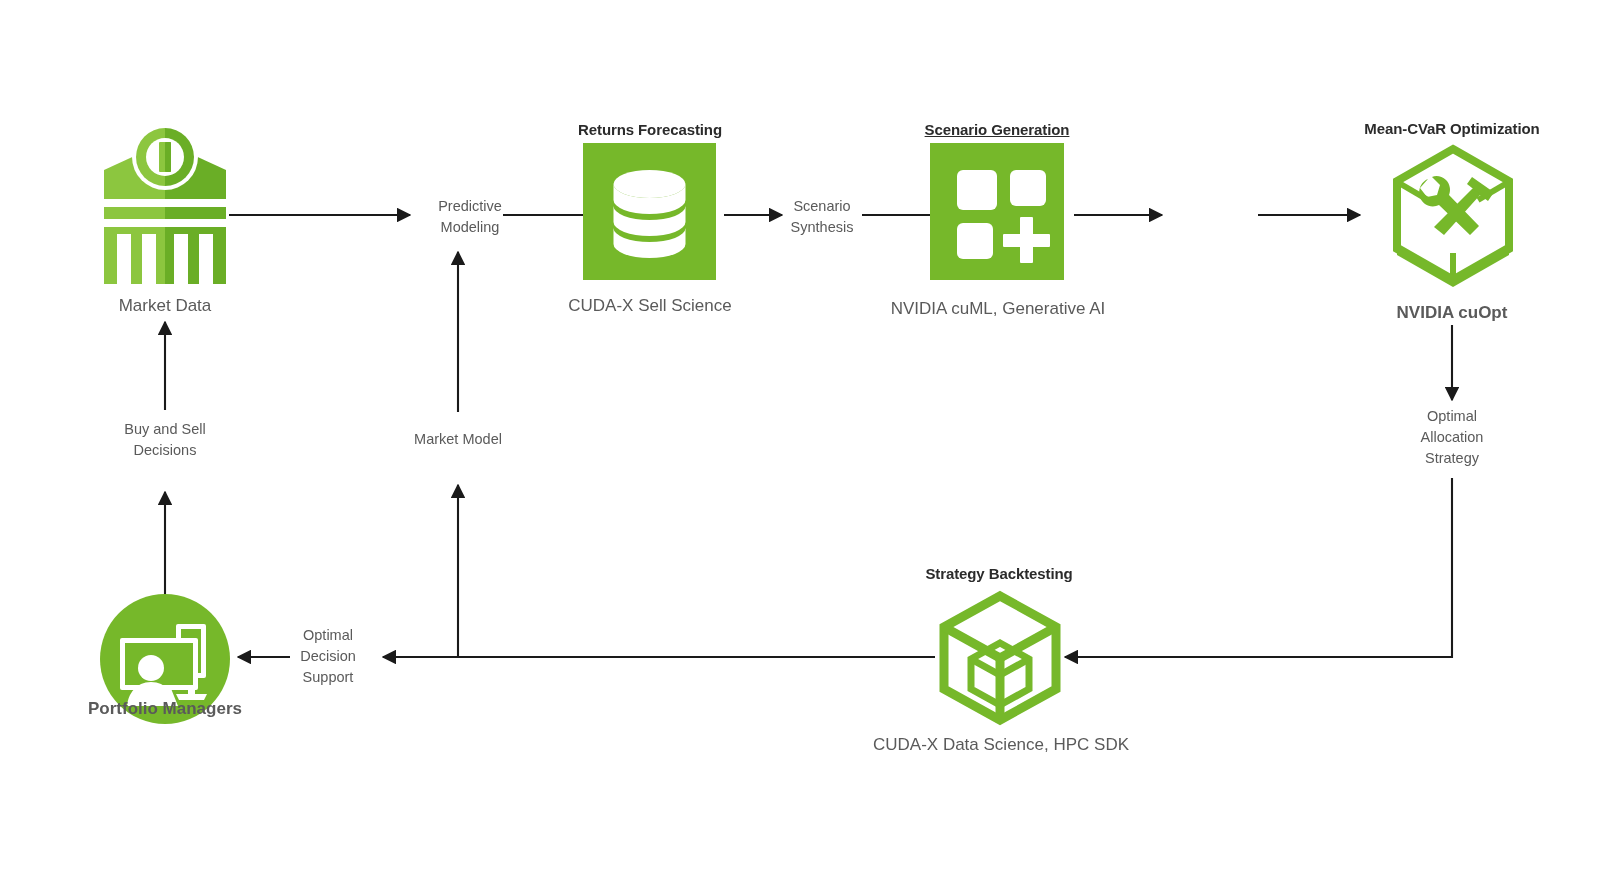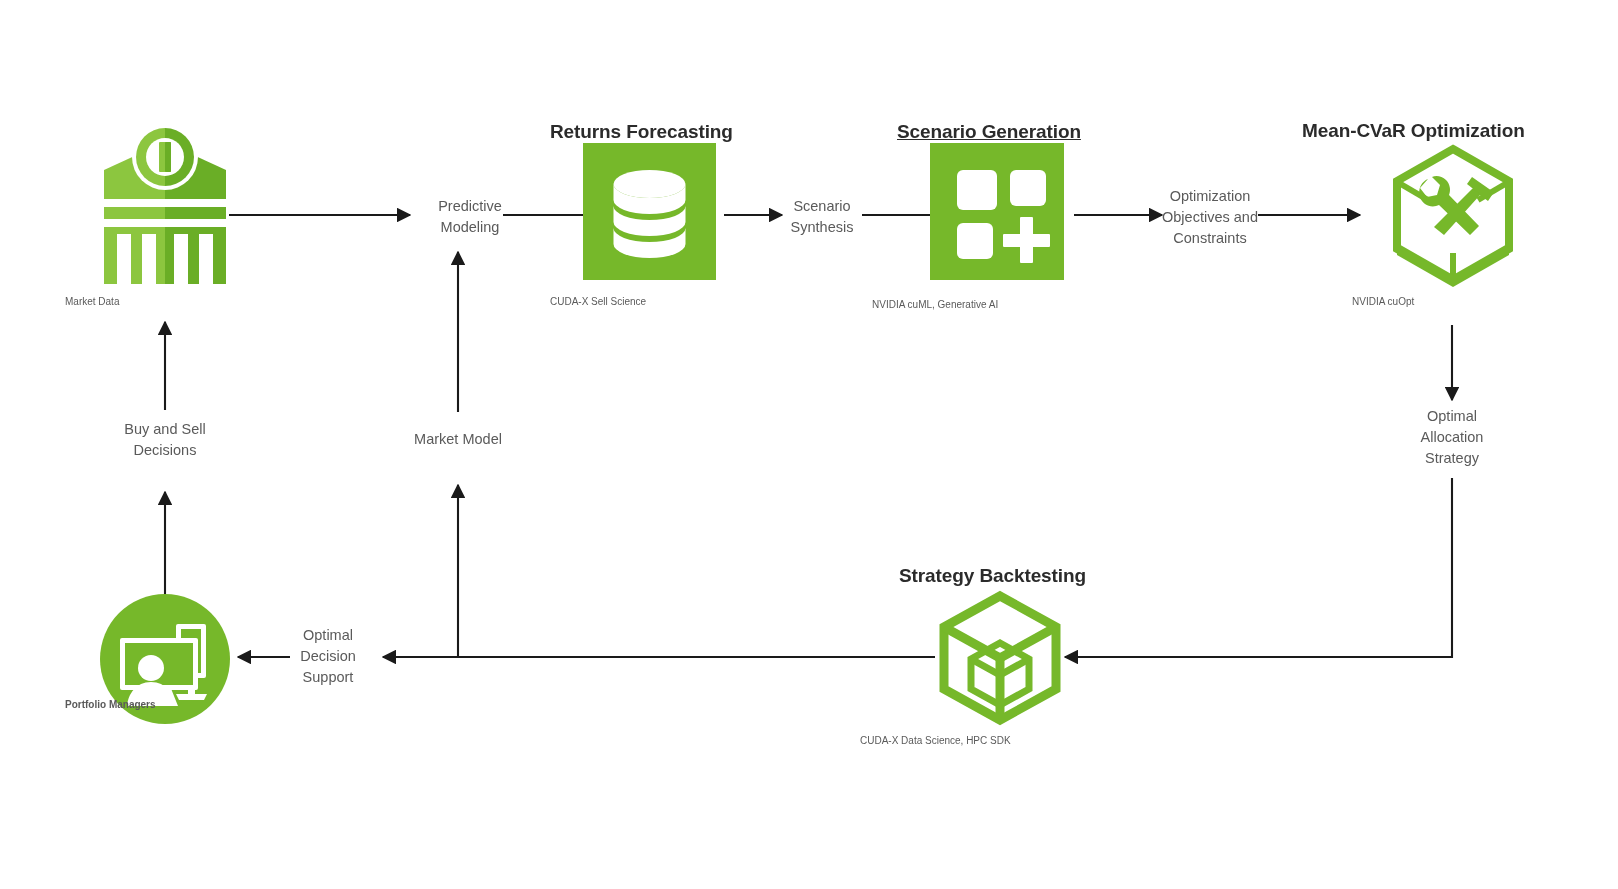--- a/index.html
+++ b/index.html
@@ -13,30 +13,32 @@
   #canvas {
     position: relative;
     width: 1618px;
     height: 889px;
     background: #ffffff;
     overflow: hidden;
   }
 
   .node-title {
     position: absolute;
-    font-size: 19px;
+    text-align: center;
+    font-size: 15px;
     font-weight: bold;
     color: #2b2b2b;
     letter-spacing: -0.1px;
     white-space: nowrap;
     line-height: 1.2;
   }
   .node-caption {
     position: absolute;
-    font-size: 10px;
+    text-align: center;
+    font-size: 17px;
     font-weight: normal;
     color: #5a5a5a;
     white-space: nowrap;
     line-height: 1.35;
   }
   .edge-label {
     position: absolute;
     text-align: center;
     font-size: 14.5px;
     color: #5a5a5a;
@@ -163,21 +165,21 @@
 
       <g fill="#76b82a">
 
         <path d="M92 40 L104 52 L100 58 L92 52 L56 92 L46 84 L84 46 Z"></path>
         <path d="M84 34 L104 48 L98 56 L79 41 Z"></path>
 
         <path d="M40 36 C30 40 28 54 37 61 C41 64 47 64 51 62 L82 92 L91 83 L61 52 C63 47 62 41 58 37 C54 33 48 32 44 34 L52 42 L49 52 L39 54 L32 45 Z"></path>
       </g>
     </svg>
   </div>
-  <div class="node-caption" style="left:1352px; top:295px; width:200px;">NVIDIA cuOpt</div>
+  <div class="node-caption" style="left:1352px; top:302px; width:200px;font-weight:bold;">NVIDIA cuOpt</div>
 
   <div class="node-title" style="left:899px; top:565px; width:200px;">Strategy Backtesting</div>
   <div class="icon-box" style="left:937px; top:591px; width:126px; height:134px;">
     <svg width="126" height="134" viewBox="0 0 126 134">
       <g stroke="#76b82a" stroke-width="9" fill="none" stroke-linejoin="miter">
 
         <path d="M63 5 L119 36 L119 98 L63 129 L7 98 L7 36 Z"></path>
 
         <path d="M7 36 L63 67 L119 36"></path>
         <path d="M63 67 L63 129"></path>
@@ -213,23 +215,20 @@
     </svg>
   </div>
   <div class="node-caption" style="left:65px; top:698px; width:200px;font-weight:bold;">Portfolio Managers</div>
 
   <div class="edge-label" style="left:418px; top:196px; width:104px;">Predictive
 Modeling</div>
 
   <div class="edge-label" style="left:772px; top:196px; width:100px;">Scenario
 Synthesis</div>
 
-  <div class="edge-label" style="left:1152px; top:186px; width:116px;">Optimization
-Objectives  and
-Constraints</div>
 
   <div class="edge-label" style="left:1392px; top:406px; width:120px;">Optimal
 Allocation
 Strategy</div>
 
   <div class="edge-label" style="left:272px; top:625px; width:112px;">Optimal
 Decision
 Support</div>
 
   <div class="edge-label" style="left:105px; top:419px; width:120px;">Buy and Sell

